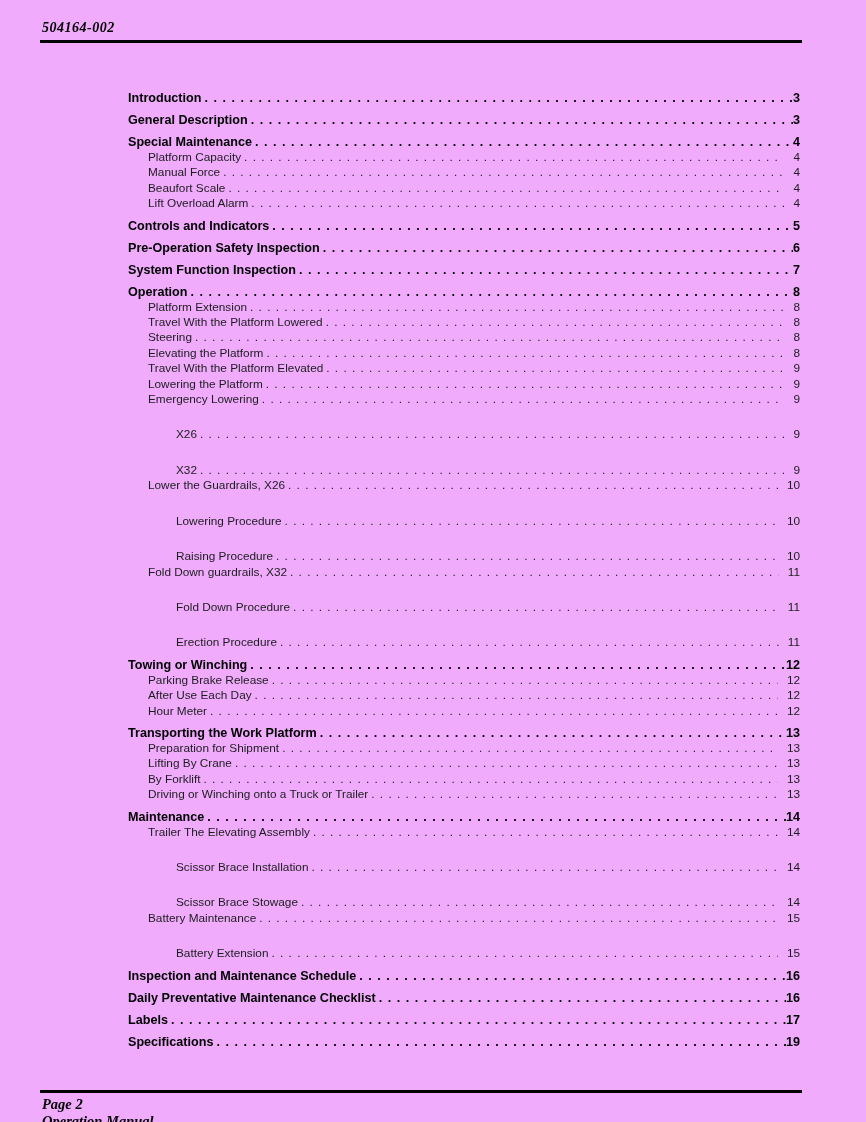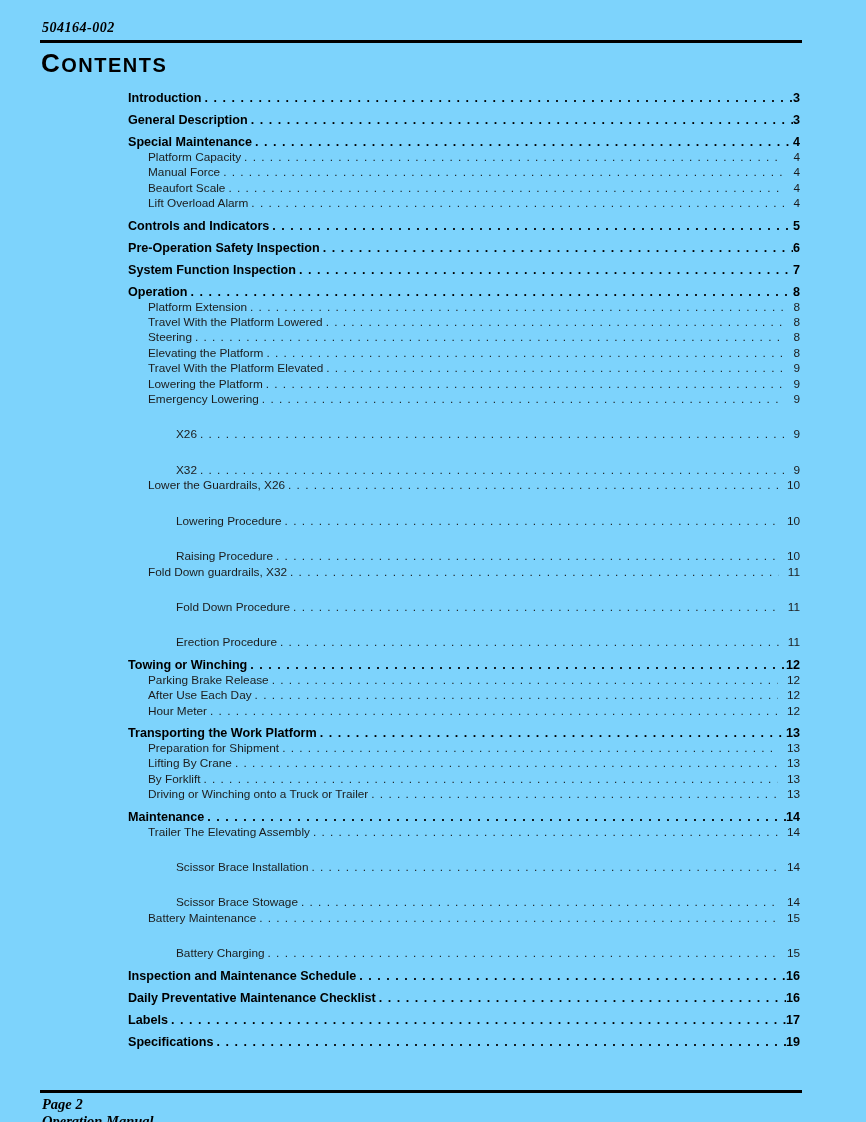--- a/index.html
+++ b/index.html
@@ -1,21 +1,21 @@
 <!DOCTYPE html>
 <html><head>
 <meta charset="utf-8">
 <style>
   html, body { margin: 0; padding: 0; background: #e8e8e8; }
   .page {
     position: relative;
     width: 866px;
     height: 1122px;
     margin: 0 auto;
-    background: #7dd3fc;
+    background: #f0abfc;
     font-family: "Liberation Sans", sans-serif;
     color: #111;
     overflow: hidden;
   }
 
   
   .doc-number {
     position: absolute;
     top: 20px; left: 42px;
     font-family: "Liberation Serif", serif;
@@ -102,23 +102,20 @@
   }
 </style>
 </head>
 <body>
 
 <div class="page">
 
   <div class="doc-number">504164-002</div>
   <div class="header-rule"></div>
 
-  <div class="page-title">
-    <span class="title-initial">C</span><span class="title-rest">ONTENTS</span>
-  </div>
 
   <div class="toc-list">
       <div class="toc-row lvl1">
         <span class="toc-label">Introduction</span>
         <span class="toc-dots">. . . . . . . . . . . . . . . . . . . . . . . . . . . . . . . . . . . . . . . . . . . . . . . . . . . . . . . . . . . . . . . . . . . . . . . . . . . . . . . . . . . . . . . . . . . . . . . . . . . . . . . . . . . . . . . . . . . . . . . . . . . . . . . . . . . . . . . . . . . . . . . . . . . . . . . . . . . . . . . . . . . . . . . . . . . . . . . . . . . . . . . . . . . . . . . . . . . . . . . . </span>
         <span class="toc-page">3</span>
       </div>
       <div class="toc-row lvl1">
         <span class="toc-label">General Description</span>
         <span class="toc-dots">. . . . . . . . . . . . . . . . . . . . . . . . . . . . . . . . . . . . . . . . . . . . . . . . . . . . . . . . . . . . . . . . . . . . . . . . . . . . . . . . . . . . . . . . . . . . . . . . . . . . . . . . . . . . . . . . . . . . . . . . . . . . . . . . . . . . . . . . . . . . . . . . . . . . . . . . . . . . . . . . . . . . . . . . . . . . . . . . . . . . . . . . . . . . . . . . . . . . . . . . </span>
@@ -308,21 +305,21 @@
         <span class="toc-label">Scissor Brace Stowage</span>
         <span class="toc-dots">. . . . . . . . . . . . . . . . . . . . . . . . . . . . . . . . . . . . . . . . . . . . . . . . . . . . . . . . . . . . . . . . . . . . . . . . . . . . . . . . . . . . . . . . . . . . . . . . . . . . . . . . . . . . . . . . . . . . . . . . . . . . . . . . . . . . . . . . . . . . . . . . . . . . . . . . . . . . . . . . . . . . . . . . . . . . . . . . . . . . . . . . . . . . . . . . . . . . . . . . </span>
         <span class="toc-page">14</span>
       </div>
       <div class="toc-row lvl2">
         <span class="toc-label">Battery Maintenance</span>
         <span class="toc-dots">. . . . . . . . . . . . . . . . . . . . . . . . . . . . . . . . . . . . . . . . . . . . . . . . . . . . . . . . . . . . . . . . . . . . . . . . . . . . . . . . . . . . . . . . . . . . . . . . . . . . . . . . . . . . . . . . . . . . . . . . . . . . . . . . . . . . . . . . . . . . . . . . . . . . . . . . . . . . . . . . . . . . . . . . . . . . . . . . . . . . . . . . . . . . . . . . . . . . . . . . </span>
         <span class="toc-page">15</span>
       </div>
       <div class="toc-row lvl3">
-        <span class="toc-label">Battery Charging</span>
+        <span class="toc-label">Battery Extension</span>
         <span class="toc-dots">. . . . . . . . . . . . . . . . . . . . . . . . . . . . . . . . . . . . . . . . . . . . . . . . . . . . . . . . . . . . . . . . . . . . . . . . . . . . . . . . . . . . . . . . . . . . . . . . . . . . . . . . . . . . . . . . . . . . . . . . . . . . . . . . . . . . . . . . . . . . . . . . . . . . . . . . . . . . . . . . . . . . . . . . . . . . . . . . . . . . . . . . . . . . . . . . . . . . . . . . </span>
         <span class="toc-page">15</span>
       </div>
       <div class="toc-row lvl1">
         <span class="toc-label">Inspection and Maintenance Schedule</span>
         <span class="toc-dots">. . . . . . . . . . . . . . . . . . . . . . . . . . . . . . . . . . . . . . . . . . . . . . . . . . . . . . . . . . . . . . . . . . . . . . . . . . . . . . . . . . . . . . . . . . . . . . . . . . . . . . . . . . . . . . . . . . . . . . . . . . . . . . . . . . . . . . . . . . . . . . . . . . . . . . . . . . . . . . . . . . . . . . . . . . . . . . . . . . . . . . . . . . . . . . . . . . . . . . . . </span>
         <span class="toc-page">16</span>
       </div>
       <div class="toc-row lvl1">
         <span class="toc-label">Daily Preventative Maintenance Checklist</span>

